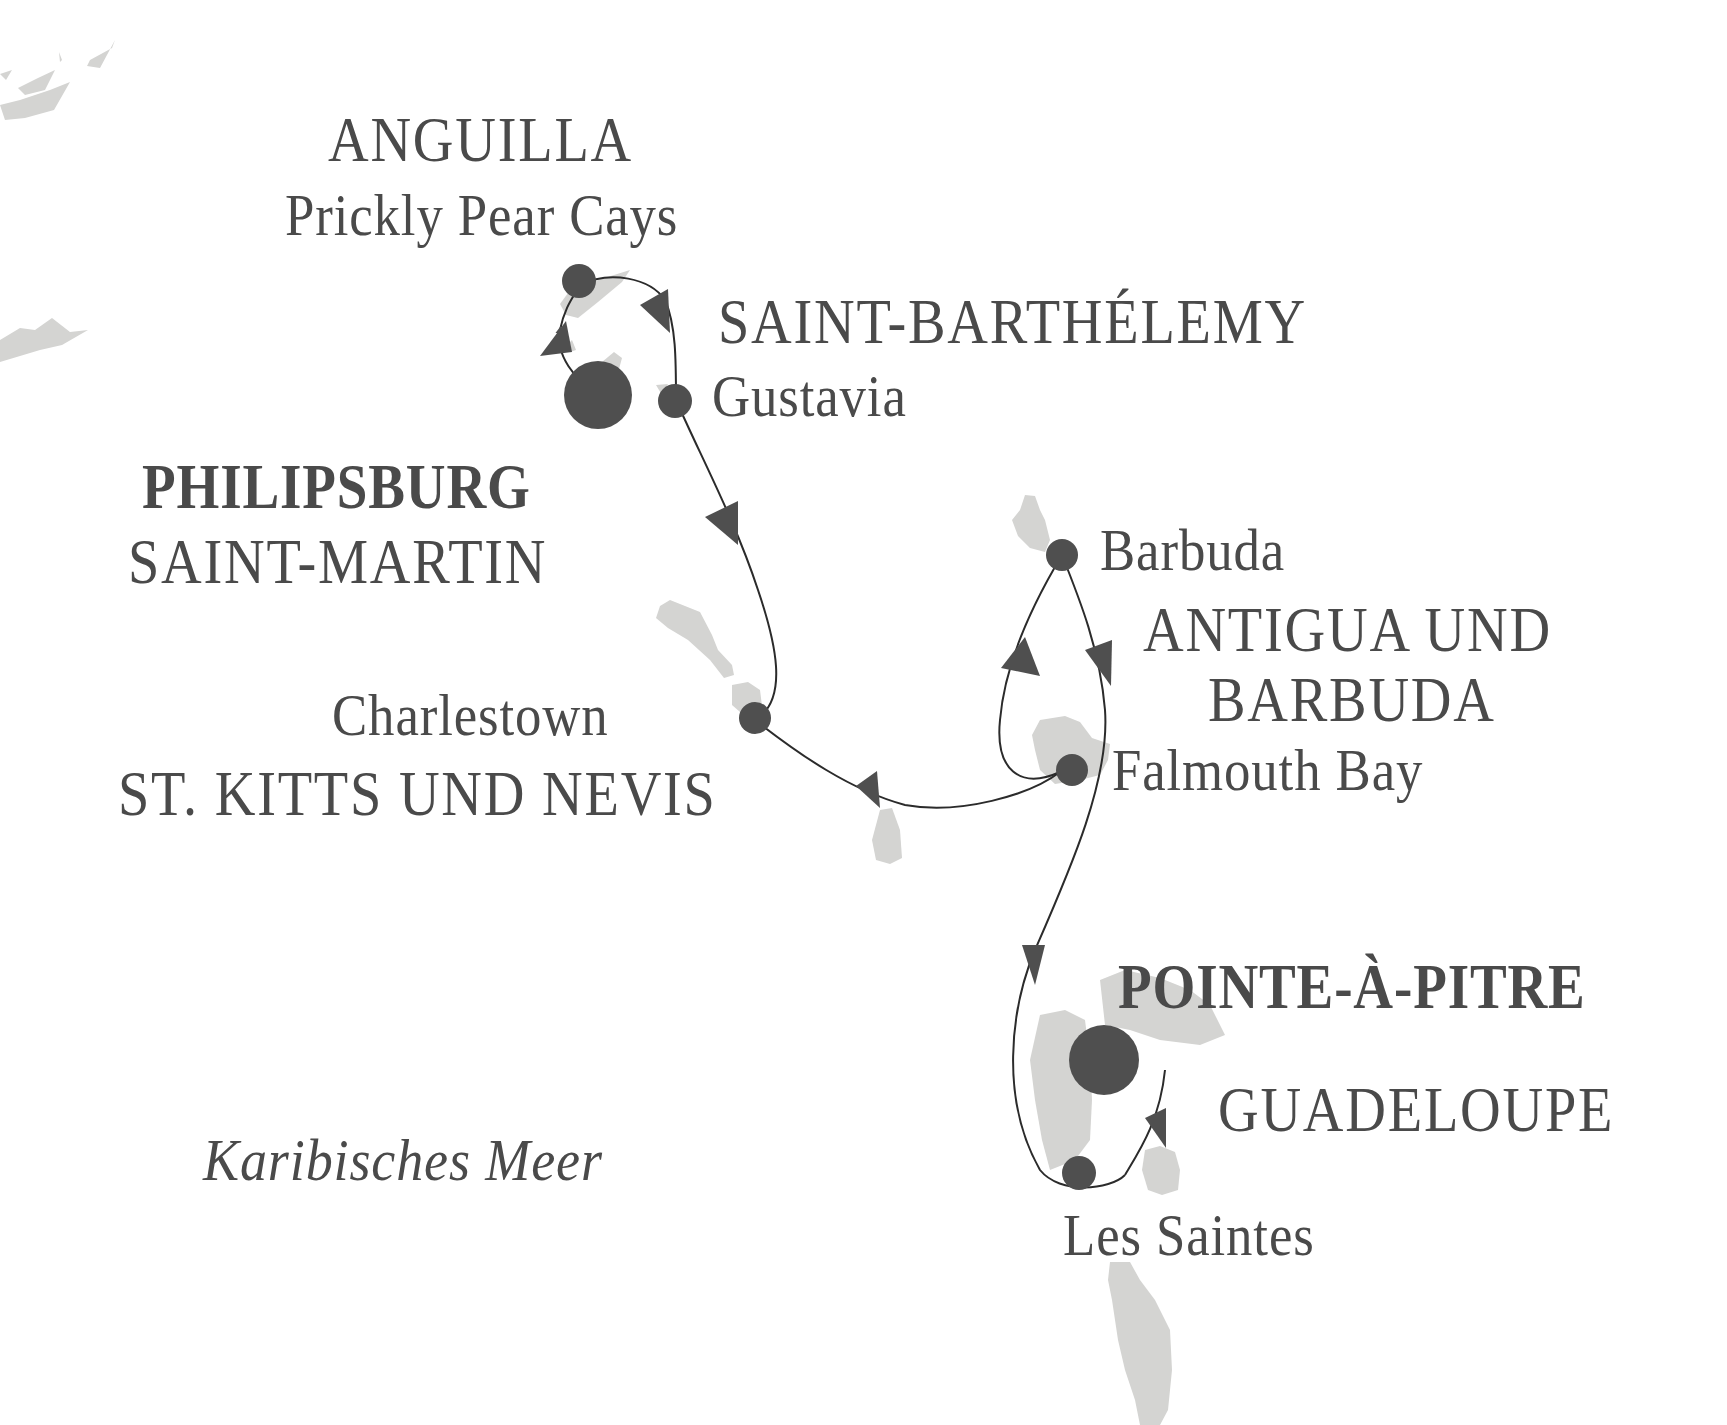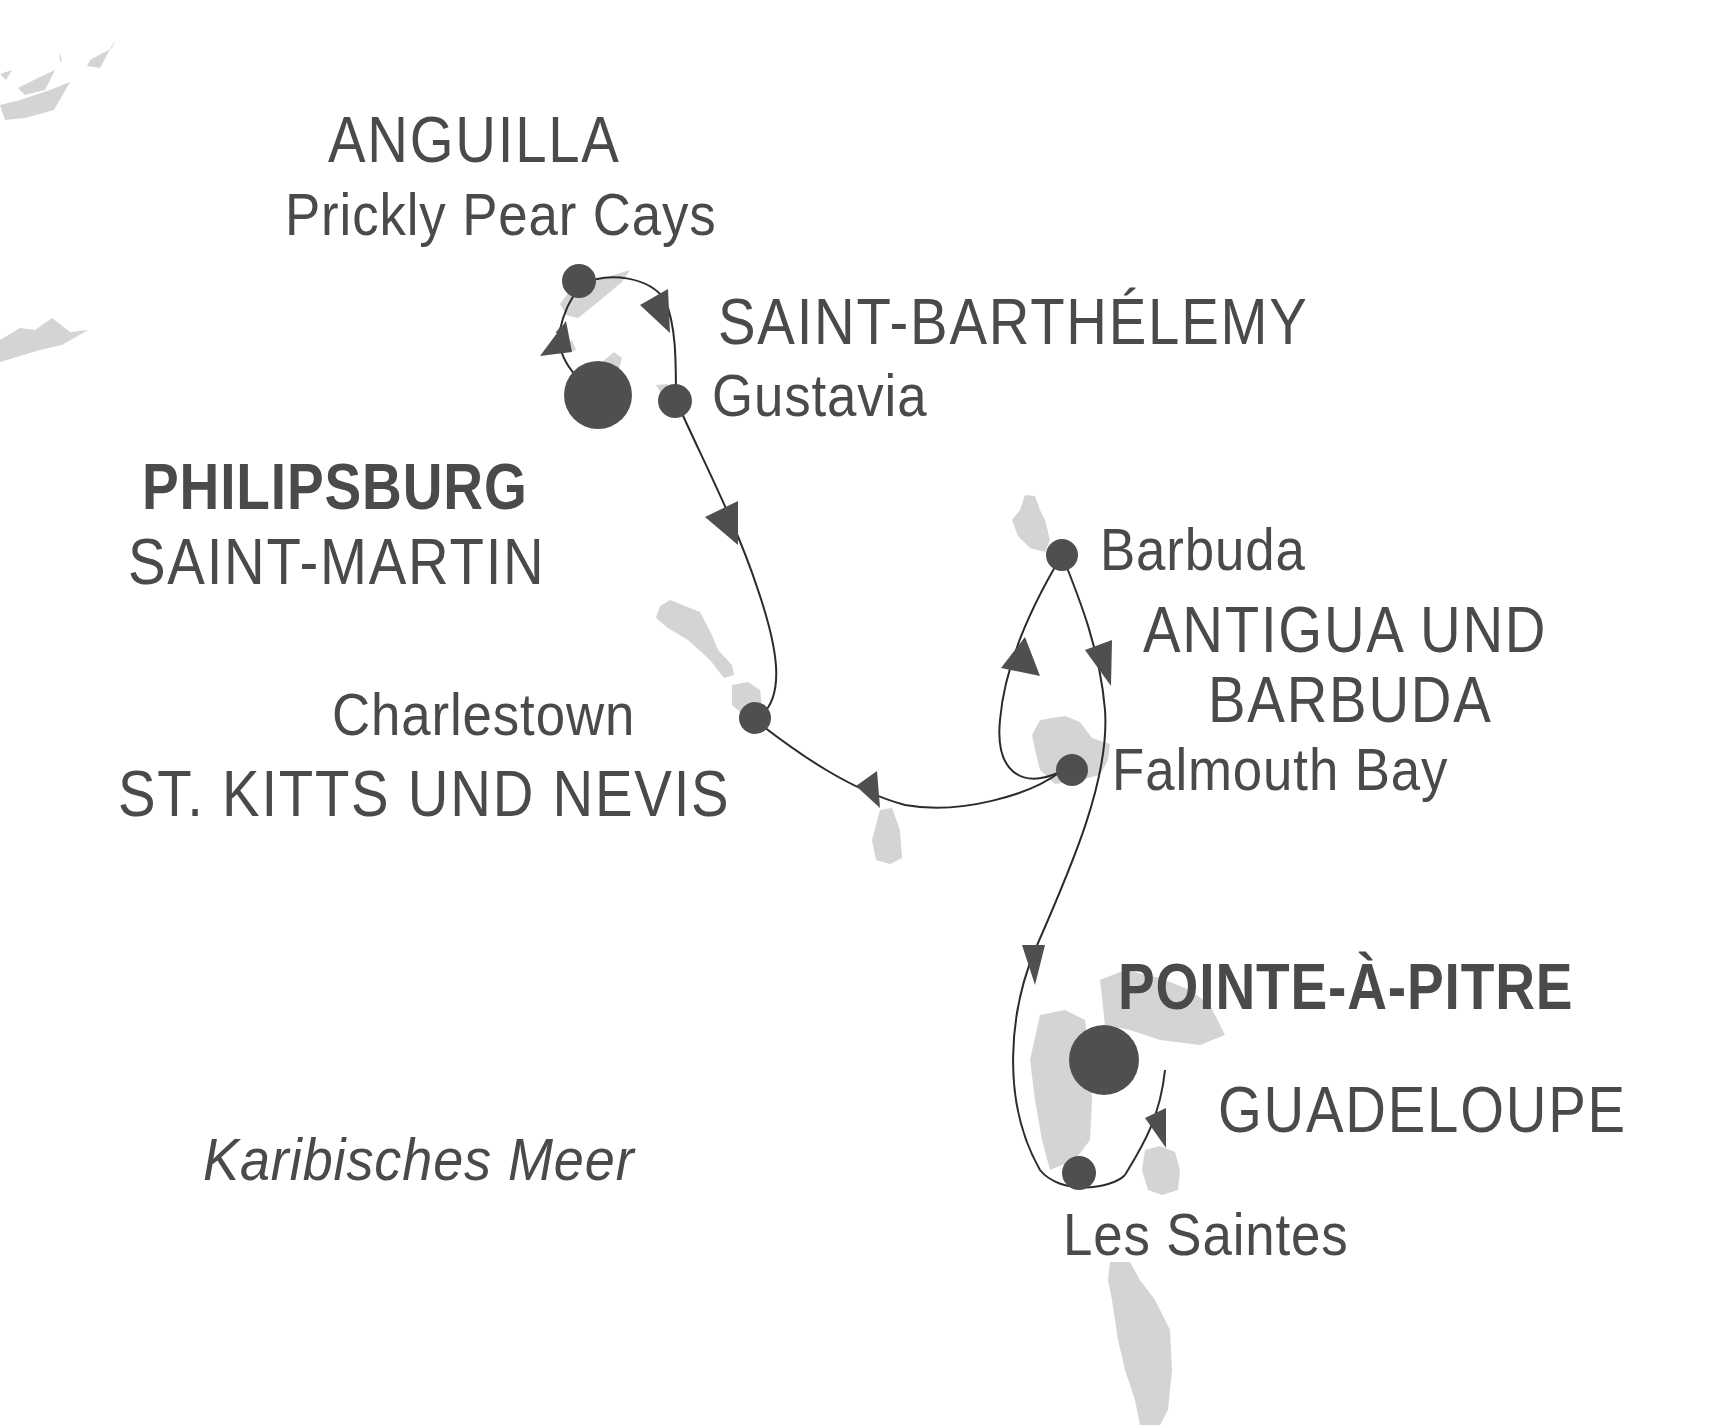--- a/index.html
+++ b/index.html
@@ -2,21 +2,21 @@
 <html><head>
   <meta charset="utf-8">
   <style>
     html, body { margin: 0; padding: 0; background: #ffffff; }
     #map {
       position: relative;
       width: 1727px;
       height: 1425px;
       overflow: hidden;
       background: #ffffff;
-      font-family: Liberation Sans, sans-serif;
+      font-family: Liberation Serif, serif;
       color: #4a4a4a;
     }
     #map svg.base { position: absolute; left: 0; top: 0; }
     .lbl {
       position: absolute;
       white-space: nowrap;
       line-height: 1;
       letter-spacing: 1px;
       color: #4a4a4a;
     }

